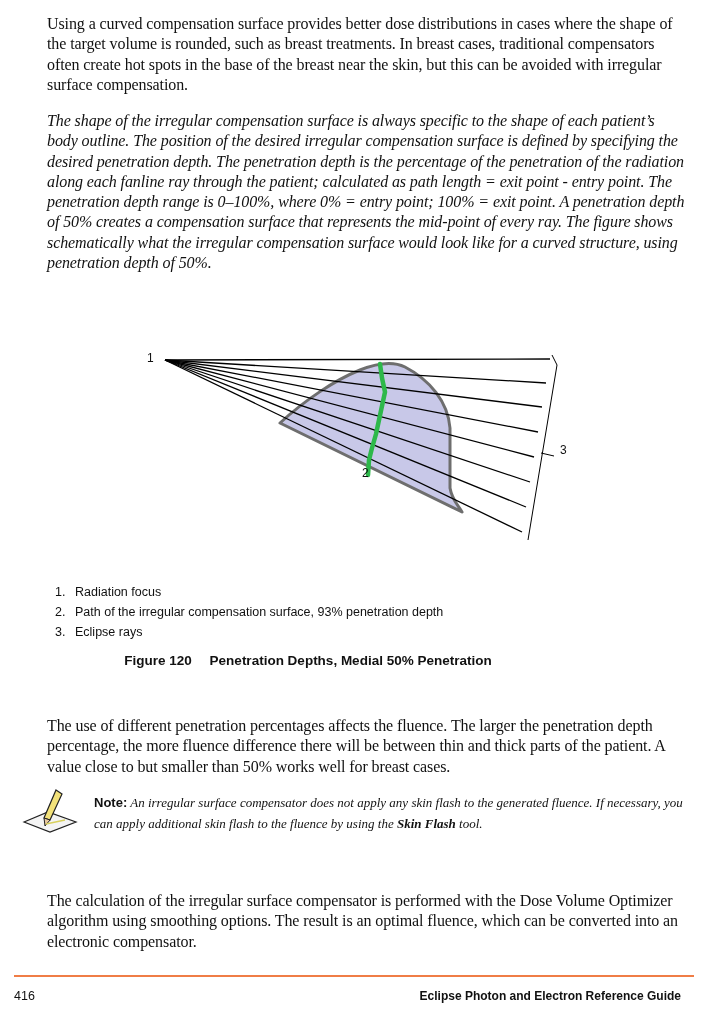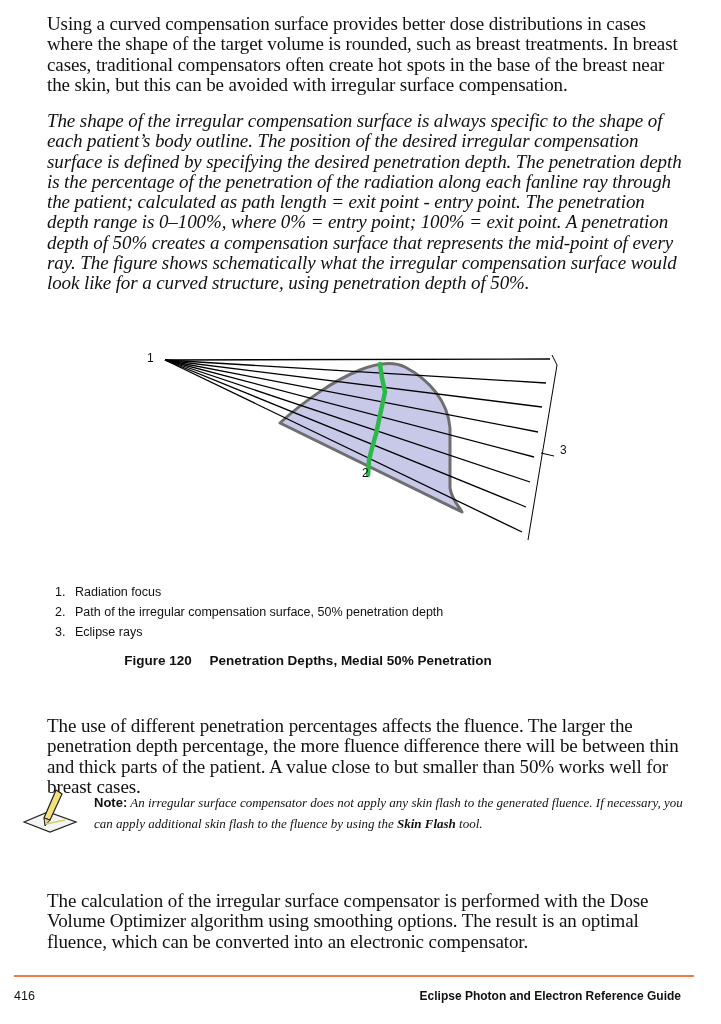--- a/index.html
+++ b/index.html
@@ -1,20 +1,20 @@
 <!DOCTYPE html>
 <html><head>
   <meta charset="utf-8">
   <style>
     html, body { margin: 0; padding: 0; background: #ffffff; }
     body { width: 721px; height: 1024px; position: relative; overflow: hidden; color: #111; }
     .page { position: absolute; left: 0; top: 0; width: 721px; height: 1024px; }
     .para {
       position: absolute; left: 47px; width: 640px;
-      font-family: "Liberation Serif", serif; font-size: 19px; line-height: 20.3px;
+      font-family: "Liberation Serif", serif; font-size: 16px; line-height: 20.3px;
       margin: 0; letter-spacing: -0.1px;
     }
     #p1 { top: 14px; }
     #p2 { top: 111px; font-style: italic; }
     #p3 { top: 716px; }
     #p5 { top: 859px; margin-top: 32px; }
     .figure { position: absolute; left: 130px; top: 340px; width: 460px; height: 200px; }
     .fig-label { position: absolute; font-family: "Liberation Sans", sans-serif; font-size: 12px; color: #111; }
     .legend { position: absolute; left: 55px; top: 583px; font-family: "Liberation Sans", sans-serif; font-size: 12.5px; }
     .legend-item { height: 20px; line-height: 18px; display: flex; }
@@ -70,21 +70,21 @@
     <span class="fig-label" style="left:430px; top:103px;">3</span>
   </div>
 
   <div class="legend">
     <div class="legend-item">
       <span class="legend-num">1.</span>
       <span>Radiation focus</span>
     </div>
     <div class="legend-item">
       <span class="legend-num">2.</span>
-      <span>Path of the irregular compensation surface, 50% penetration depth</span>
+      <span>Path of the irregular compensation surface, 93% penetration depth</span>
     </div>
     <div class="legend-item">
       <span class="legend-num">3.</span>
       <span>Eclipse rays</span>
     </div>
   </div>
 
   <div class="caption">
     <span class="fignum">Figure 120</span>
     <span>Penetration Depths, Medial 50% Penetration</span>

